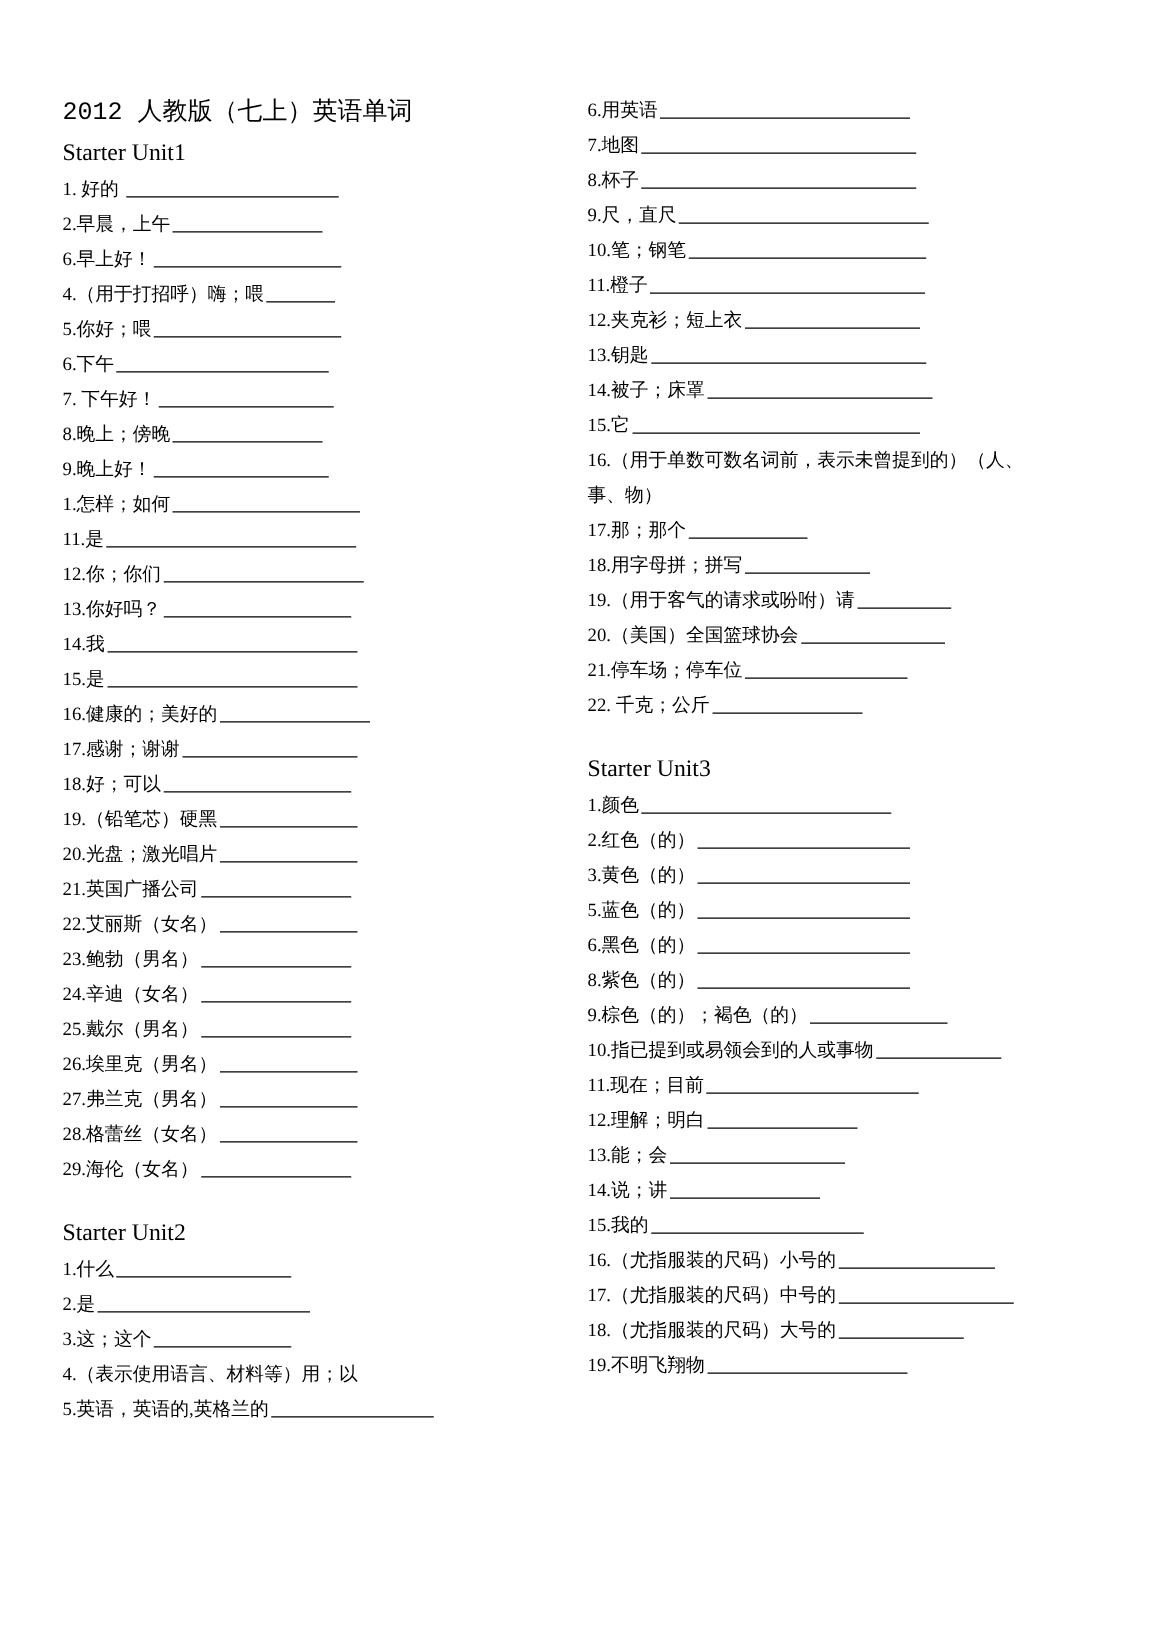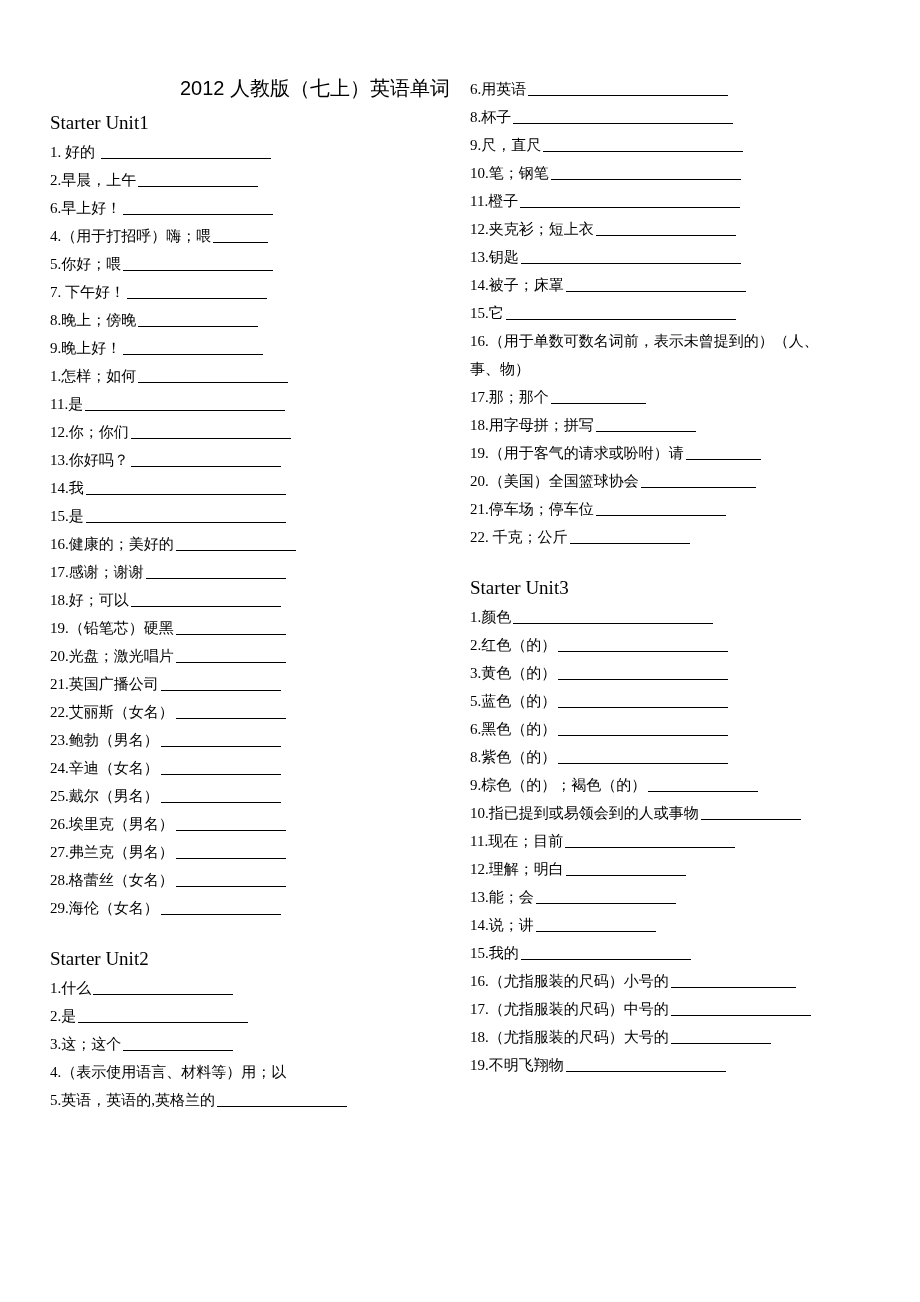--- a/index.html
+++ b/index.html
@@ -18,22 +18,22 @@
   .columns {
     display: flex;
     gap: 20px;
   }
   .col {
     flex: 1;
     min-width: 0;
   }
   .title {
     font-size: 20px;
-    font-family: Liberation Sans, sans-serif;
-    text-align: right;
+    font-family: Liberation Mono, monospace;
+    text-align: left;
     margin-bottom: 10px;
   }
   .section-head {
     font-family: "Times New Roman", serif;
     font-size: 19px;
     margin-top: 6px;
     margin-bottom: 4px;
   }
   .item {
     font-size: 15px;
@@ -58,20 +58,21 @@
 <div class="page">
   <div class="columns">
     <div class="col" id="left-col">
       <div class="title">2012 人教版（七上）英语单词</div>
     <div class="section-head">Starter Unit1</div>
         <div class="item"><span>1. 好的 </span><span class="blank" style="width: 170px;"></span></div>
         <div class="item"><span>2.早晨，上午</span><span class="blank" style="width: 120px;"></span></div>
         <div class="item"><span>6.早上好！</span><span class="blank" style="width: 150px;"></span></div>
         <div class="item"><span>4.（用于打招呼）嗨；喂</span><span class="blank" style="width: 55px;"></span></div>
         <div class="item"><span>5.你好；喂</span><span class="blank" style="width: 150px;"></span></div>
+        <div class="item"><span>6.下午</span><span class="blank" style="width: 170px;"></span></div>
         <div class="item"><span>7. 下午好！</span><span class="blank" style="width: 140px;"></span></div>
         <div class="item"><span>8.晚上；傍晚</span><span class="blank" style="width: 120px;"></span></div>
         <div class="item"><span>9.晚上好！</span><span class="blank" style="width: 140px;"></span></div>
         <div class="item"><span>1.怎样；如何</span><span class="blank" style="width: 150px;"></span></div>
         <div class="item"><span>11.是</span><span class="blank" style="width: 200px;"></span></div>
         <div class="item"><span>12.你；你们</span><span class="blank" style="width: 160px;"></span></div>
         <div class="item"><span>13.你好吗？</span><span class="blank" style="width: 150px;"></span></div>
         <div class="item"><span>14.我</span><span class="blank" style="width: 200px;"></span></div>
         <div class="item"><span>15.是</span><span class="blank" style="width: 200px;"></span></div>
         <div class="item"><span>16.健康的；美好的</span><span class="blank" style="width: 120px;"></span></div>
@@ -91,20 +92,21 @@
         <div class="spacer"></div>
         <div class="section-head">Starter Unit2</div>
         <div class="item"><span>1.什么</span><span class="blank" style="width: 140px;"></span></div>
         <div class="item"><span>2.是</span><span class="blank" style="width: 170px;"></span></div>
         <div class="item"><span>3.这；这个</span><span class="blank" style="width: 110px;"></span></div>
         <div class="item noline"><span>4.（表示使用语言、材料等）用；以</span></div>
         <div class="item"><span>5.英语，英语的,英格兰的</span><span class="blank" style="width: 130px;"></span></div>
       </div>
     <div class="col" id="right-col">
         <div class="item"><span>6.用英语</span><span class="blank" style="width: 200px;"></span></div>
+        <div class="item"><span>7.地图</span><span class="blank" style="width: 220px;"></span></div>
         <div class="item"><span>8.杯子</span><span class="blank" style="width: 220px;"></span></div>
         <div class="item"><span>9.尺，直尺</span><span class="blank" style="width: 200px;"></span></div>
         <div class="item"><span>10.笔；钢笔</span><span class="blank" style="width: 190px;"></span></div>
         <div class="item"><span>11.橙子</span><span class="blank" style="width: 220px;"></span></div>
         <div class="item"><span>12.夹克衫；短上衣</span><span class="blank" style="width: 140px;"></span></div>
         <div class="item"><span>13.钥匙</span><span class="blank" style="width: 220px;"></span></div>
         <div class="item"><span>14.被子；床罩</span><span class="blank" style="width: 180px;"></span></div>
         <div class="item"><span>15.它</span><span class="blank" style="width: 230px;"></span></div>
         <div class="item noline"><span>16.（用于单数可数名词前，表示未曾提到的）（人、</span></div>
         <div class="item noline"><span>事、物）</span></div>

